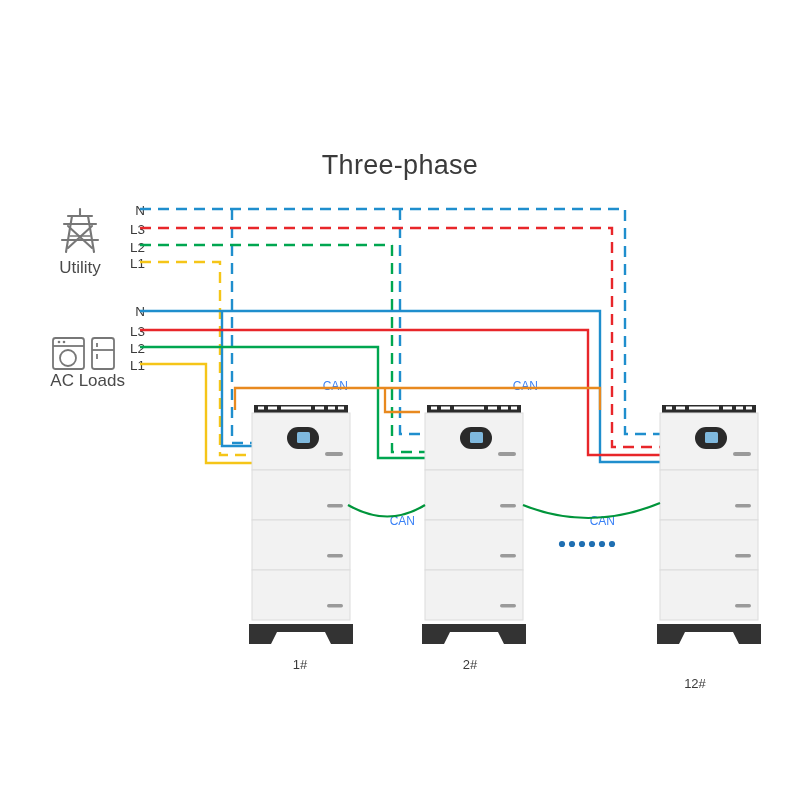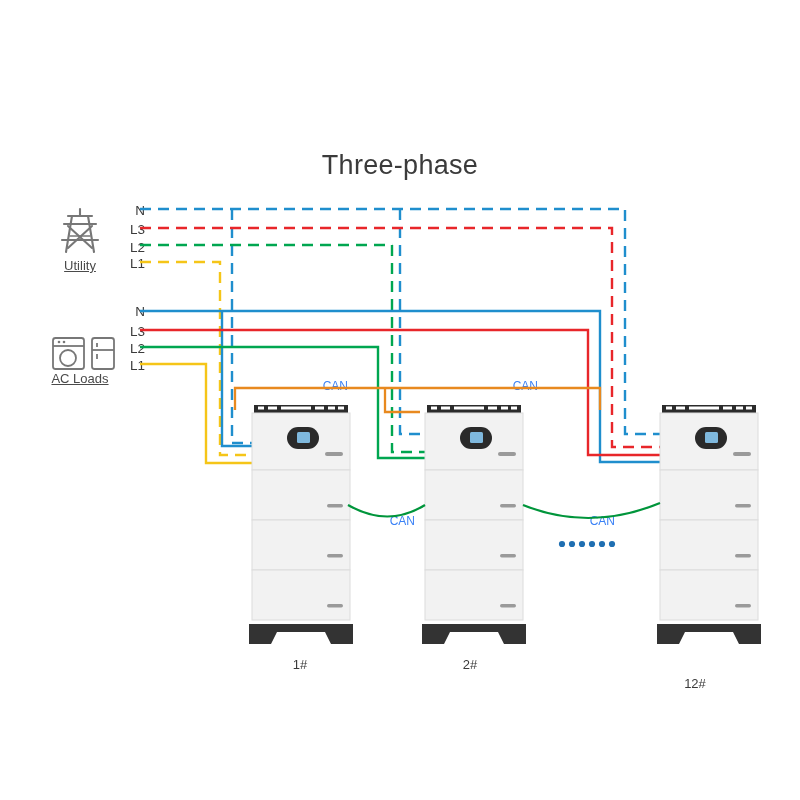--- a/index.html
+++ b/index.html
@@ -22,25 +22,24 @@
   }
   .phase-label{
     position:absolute;
     font-size:13.5px;
     color:#3b3b3b;
     text-align:right;
     width:30px;
   }
   .src-caption{
     position:absolute;
-    font-size:13px;
+    font-size:17px;
     color:#4a4a4a;
     text-align:center;
     width:90px;
-    text-decoration:underline;
   }
   .can-label{
     position:absolute;
     font-size:12px;
     color:#3b82f6;
     text-align:right;
     width:60px;
   }
   .unit-label{
     position:absolute;
@@ -51,21 +50,21 @@
   }
 </style>
 </head>
 <body>
 
 <div id="stage">
 
   <div class="title">Three-phase</div>
 
   <div class="src-caption" style="left:35px; top:258px;">Utility</div>
-  <div class="src-caption" style="left:35px; top:371px;">AC Loads</div>
+  <div class="src-caption" style="left:35px; top:371px;text-align:right;">AC Loads</div>
 
   <div class="phase-label" style="left:115px; top:203px;">N</div>
   <div class="phase-label" style="left:115px; top:222px;">L3</div>
   <div class="phase-label" style="left:115px; top:240px;">L2</div>
   <div class="phase-label" style="left:115px; top:256px;">L1</div>
 
   <div class="phase-label" style="left:115px; top:304px;">N</div>
   <div class="phase-label" style="left:115px; top:324px;">L3</div>
   <div class="phase-label" style="left:115px; top:341px;">L2</div>
   <div class="phase-label" style="left:115px; top:358px;">L1</div>

